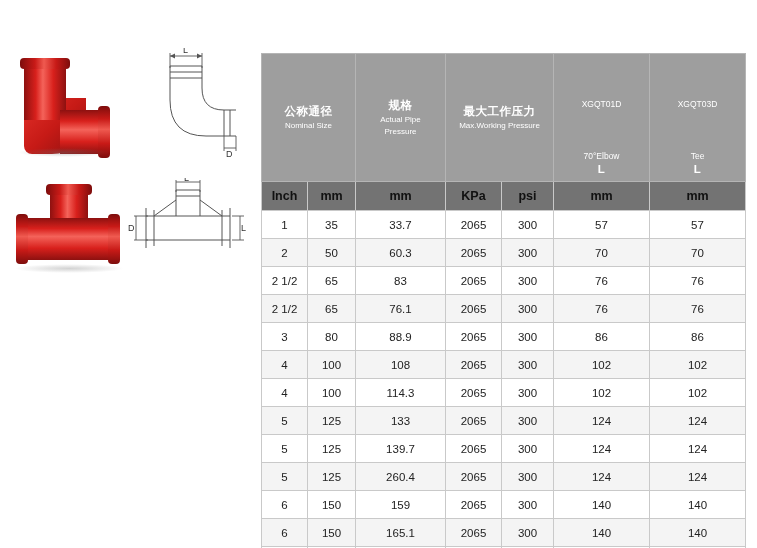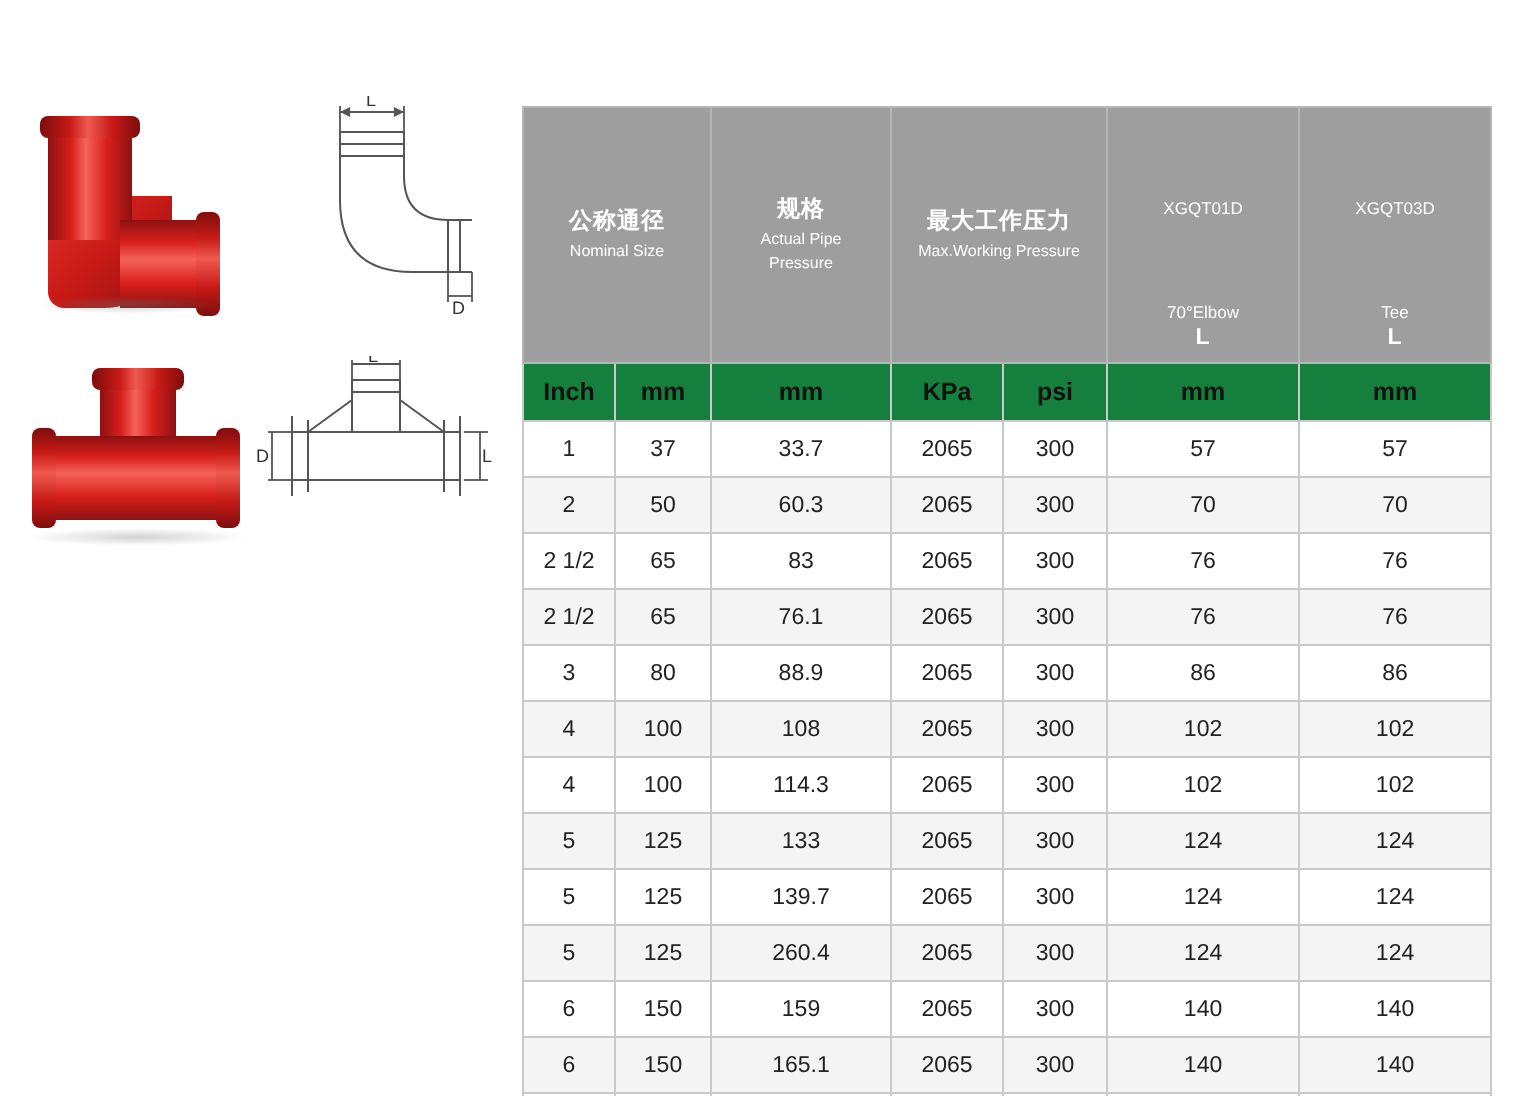--- a/index.html
+++ b/index.html
@@ -224,21 +224,21 @@
     line-height: 11px;
     margin-top: 1px;
   }
   .code {
     display: block;
     font-size: 8.5px;
     line-height: 12px;
     margin-top: 40px;
   }
   thead tr.unit-head th {
-    background: #15803d;
+    background: #737373;
     color: #111;
     height: 26px;
     font-size: 12.5px;
     font-weight: bold;
   }
   tbody td {
     height: 25px;
     font-size: 11.5px;
     color: #222;
     background: #ffffff;
@@ -409,21 +409,21 @@
         <th>mm</th>
         <th>KPa</th>
         <th>psi</th>
         <th>mm</th>
         <th>mm</th>
       </tr>
     </thead>
     <tbody id="spec-body">
         <tr>
           <td>1</td>
-          <td>37</td>
+          <td>35</td>
           <td>33.7</td>
           <td>2065</td>
           <td>300</td>
           <td>57</td>
           <td>57</td>
         </tr>
         <tr class="alt">
           <td>2</td>
           <td>50</td>
           <td>60.3</td>

